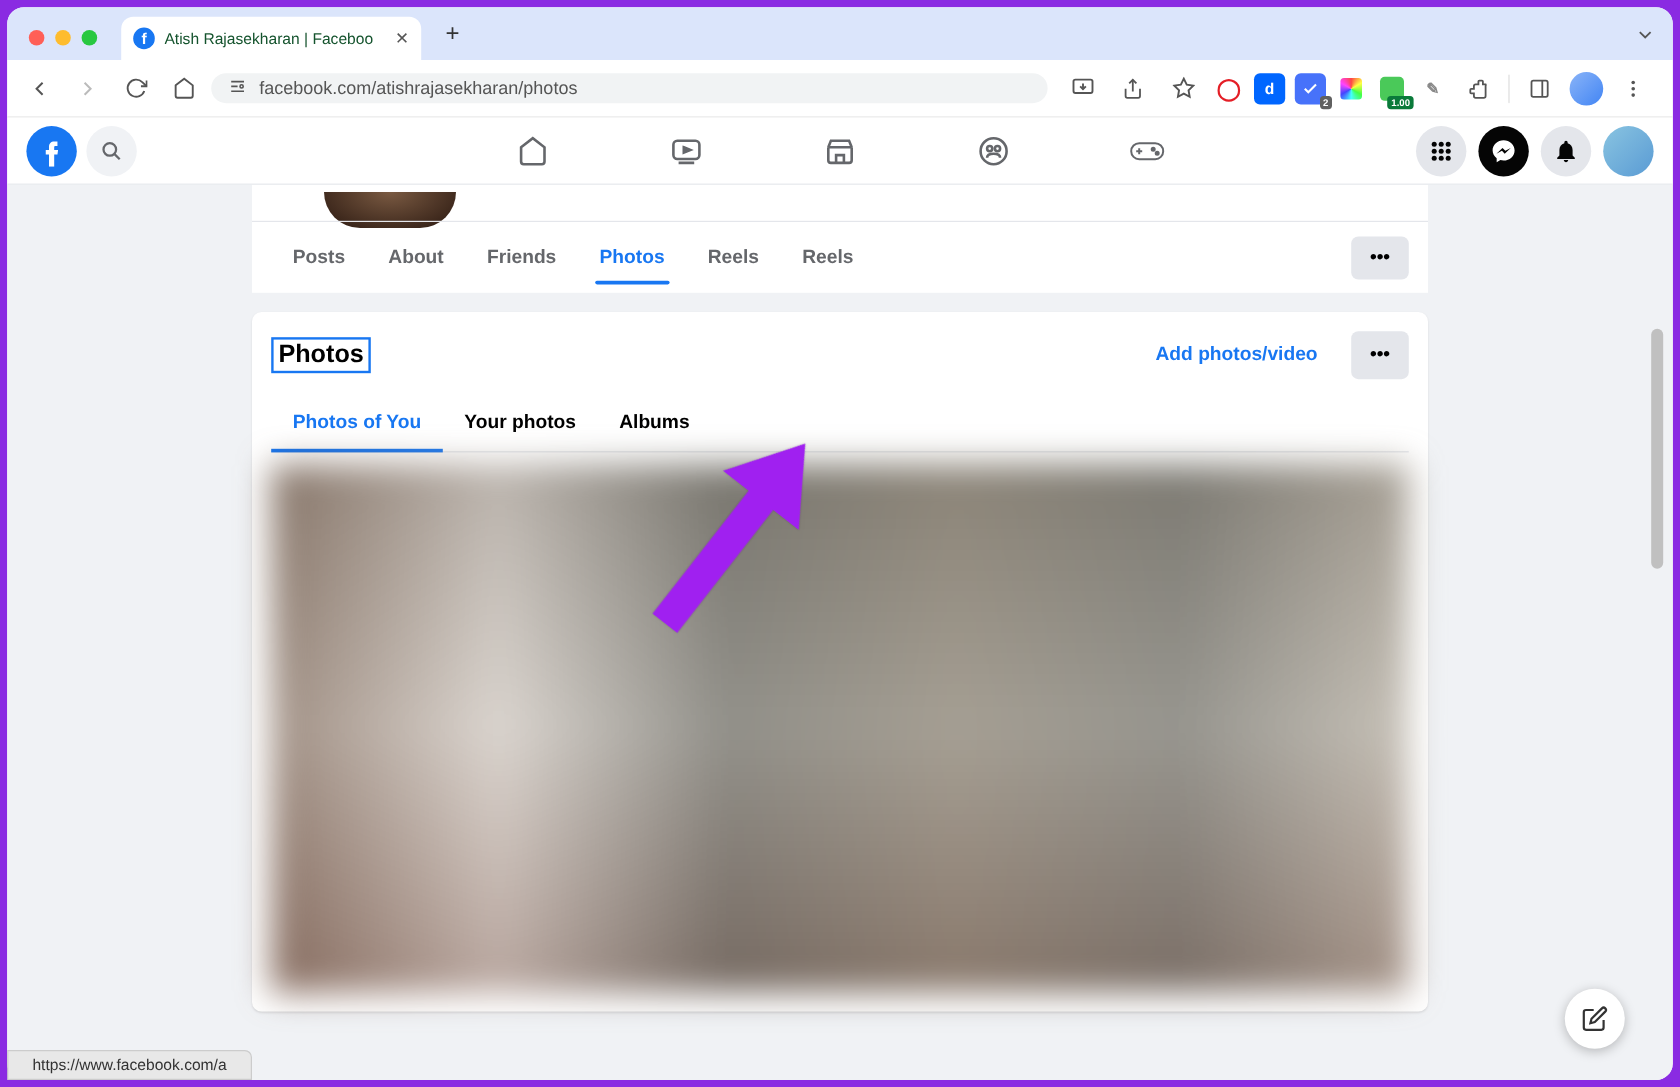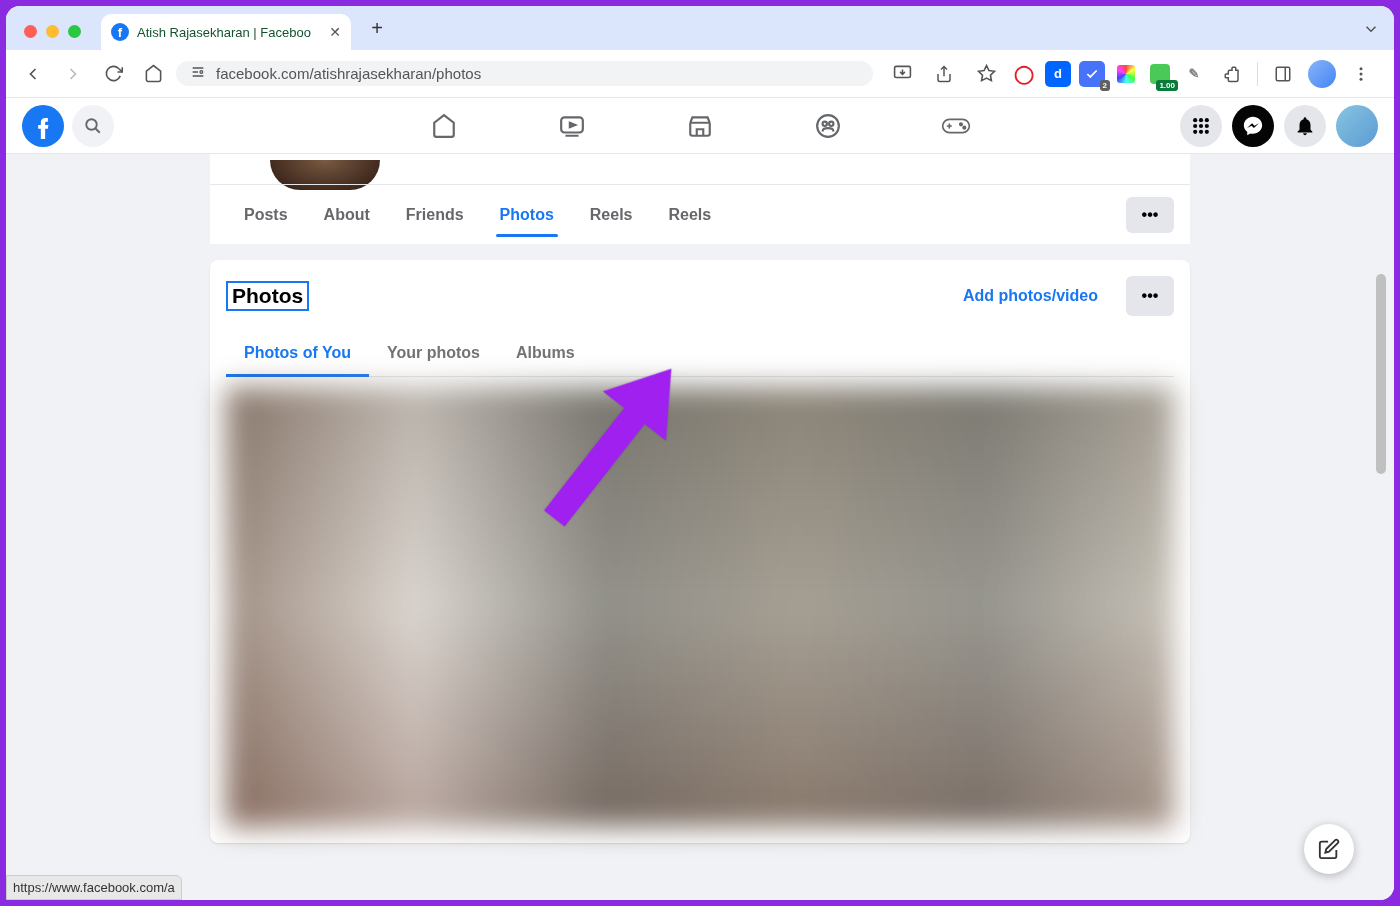--- a/index.html
+++ b/index.html
@@ -54,33 +54,33 @@
 .ptab-more { display: flex; gap: 4px; align-items: center; }
 .ptab-menu { margin-left: auto; width: 48px; height: 36px; background: #e4e6eb; border-radius: 6px; display: flex; align-items: center; justify-content: center; font-weight: bold; }
 
 .card { max-width: 980px; margin: 16px auto; background: #fff; border-radius: 8px; padding: 16px; box-shadow: 0 1px 2px rgba(0,0,0,0.1); }
 .card-head { display: flex; align-items: center; justify-content: space-between; margin-bottom: 10px; }
 .card-title { font-size: 21px; font-weight: 700; border: 2px solid #1877f2; padding: 1px 4px; display: inline-block; }
 .card-actions { display: flex; gap: 28px; align-items: center; }
 .add-btn { color: #1877f2; font-weight: 600; font-size: 16px; cursor: pointer; }
 .card-menu { width: 48px; height: 40px; background: #e4e6eb; border-radius: 6px; display: flex; align-items: center; justify-content: center; font-weight: bold; cursor: pointer; }
 .subtabs { display: flex; border-bottom: 1px solid #e4e6eb; margin-bottom: 10px; margin-top: 14px; }
-.subtab { padding: 14px 18px; color: #737373; font-weight: 600; font-size: 16px; cursor: pointer; position: relative; }
+.subtab { padding: 14px 18px; color: #000000; font-weight: 600; font-size: 16px; cursor: pointer; position: relative; }
 .subtab.active { color: #1877f2; }
 .subtab.active::after { content: ''; position: absolute; bottom: -1px; left: 0; right: 0; height: 3px; background: #1877f2; }
 .blur-grid { height: 440px; background: 
   linear-gradient(90deg, rgba(90,60,40,0.5) 0%, rgba(200,190,180,0.4) 20%, rgba(60,60,50,0.5) 40%, rgba(100,90,70,0.5) 60%, rgba(70,70,60,0.5) 80%, rgba(150,140,120,0.4) 100%),
   linear-gradient(0deg, rgba(120,80,70,0.6) 0%, rgba(180,170,160,0.3) 50%, rgba(100,90,80,0.5) 100%);
   filter: blur(14px); border-radius: 4px; }
 
 
 .arrow { position: absolute; left: 540px; top: 190px; transform: rotate(218deg); pointer-events: none; z-index: 100; }
 .arrow svg { filter: drop-shadow(0 0 1px rgba(0,0,0,0.2)); }
 
-.status-bar { position: absolute; bottom: 6px; left: 6px; background: #e8e8e8; padding: 4px 6px; font-size: 13px; color: #333; border-radius: 0 6px 0 0; border: 1px solid #ccc; }
+.status-bar { position: absolute; bottom: 6px; left: 6px; background: #e8e8e8; padding: 4px 20px; font-size: 13px; color: #333; border-radius: 0 6px 0 0; border: 1px solid #ccc; }
 
 .fab { position: absolute; bottom: 26px; right: 40px; width: 50px; height: 50px; border-radius: 50%; background: #fff; box-shadow: 0 2px 10px rgba(0,0,0,0.25); display: flex; align-items: center; justify-content: center; cursor: pointer; color: #333; }
 
 .scroll-ind { position: absolute; right: 8px; top: 120px; width: 10px; height: 200px; background: #c0c0c0; border-radius: 5px; }
 </style>
 </head>
 <body>
 
 <div class="frame">
 

